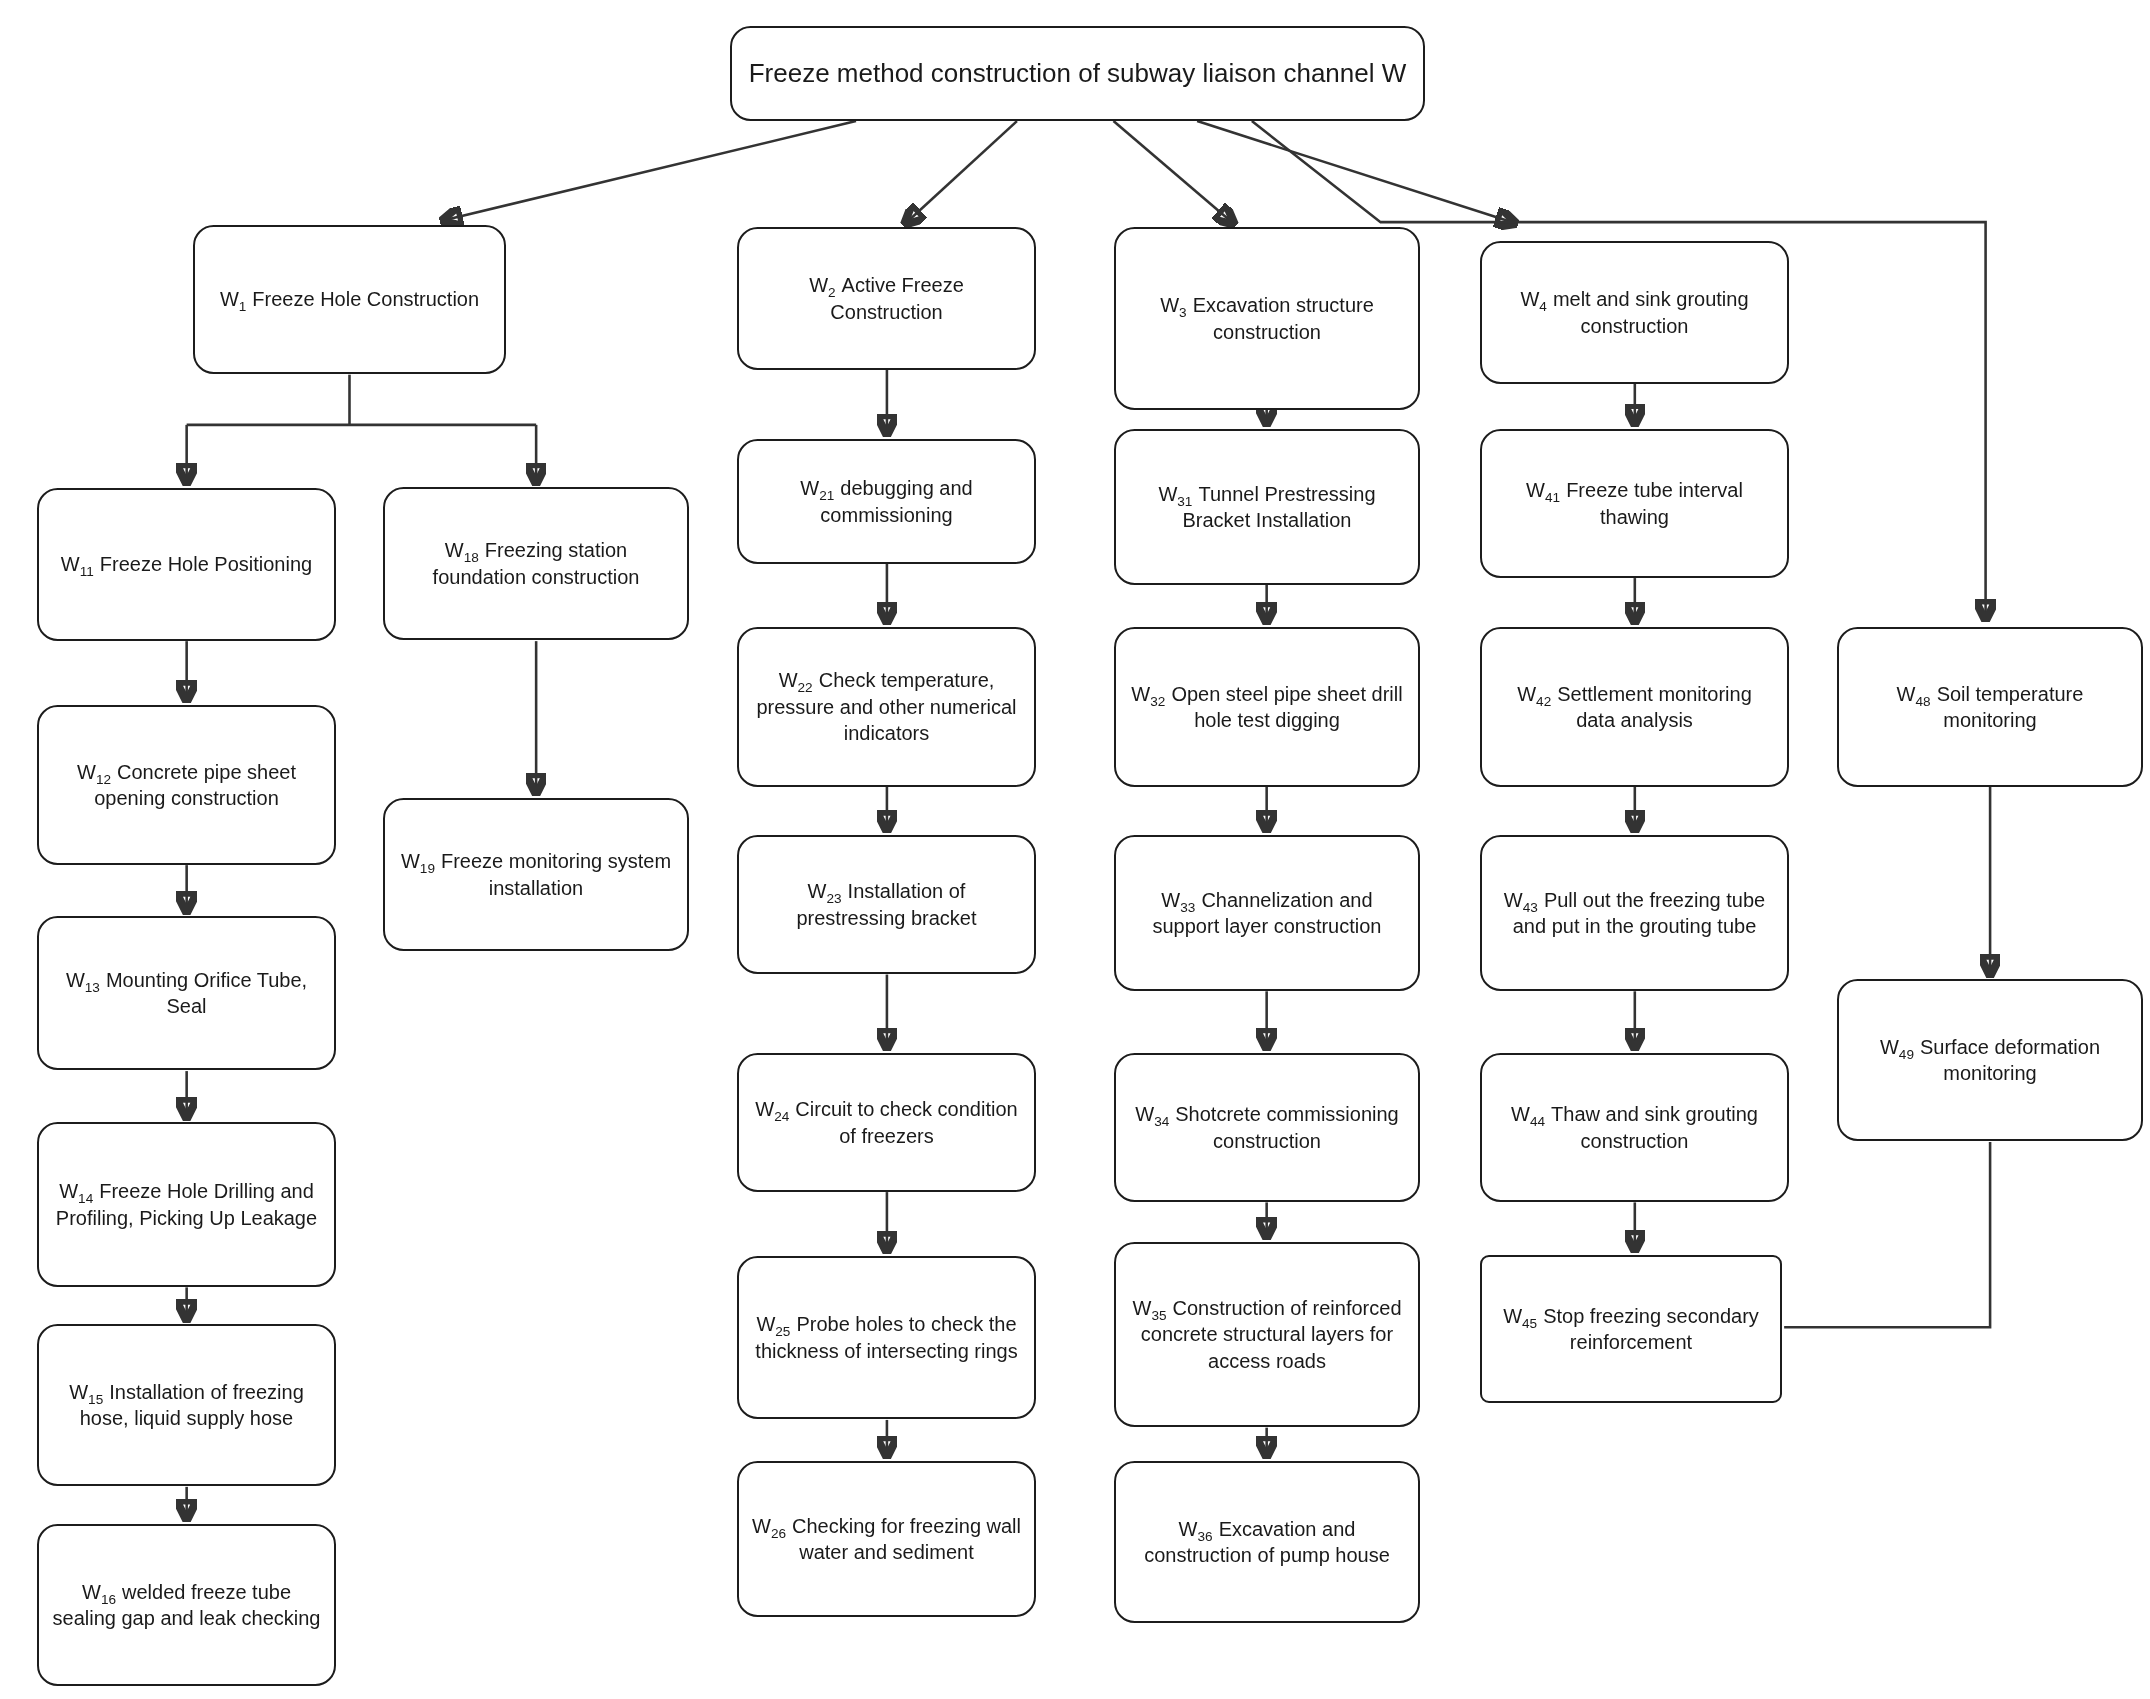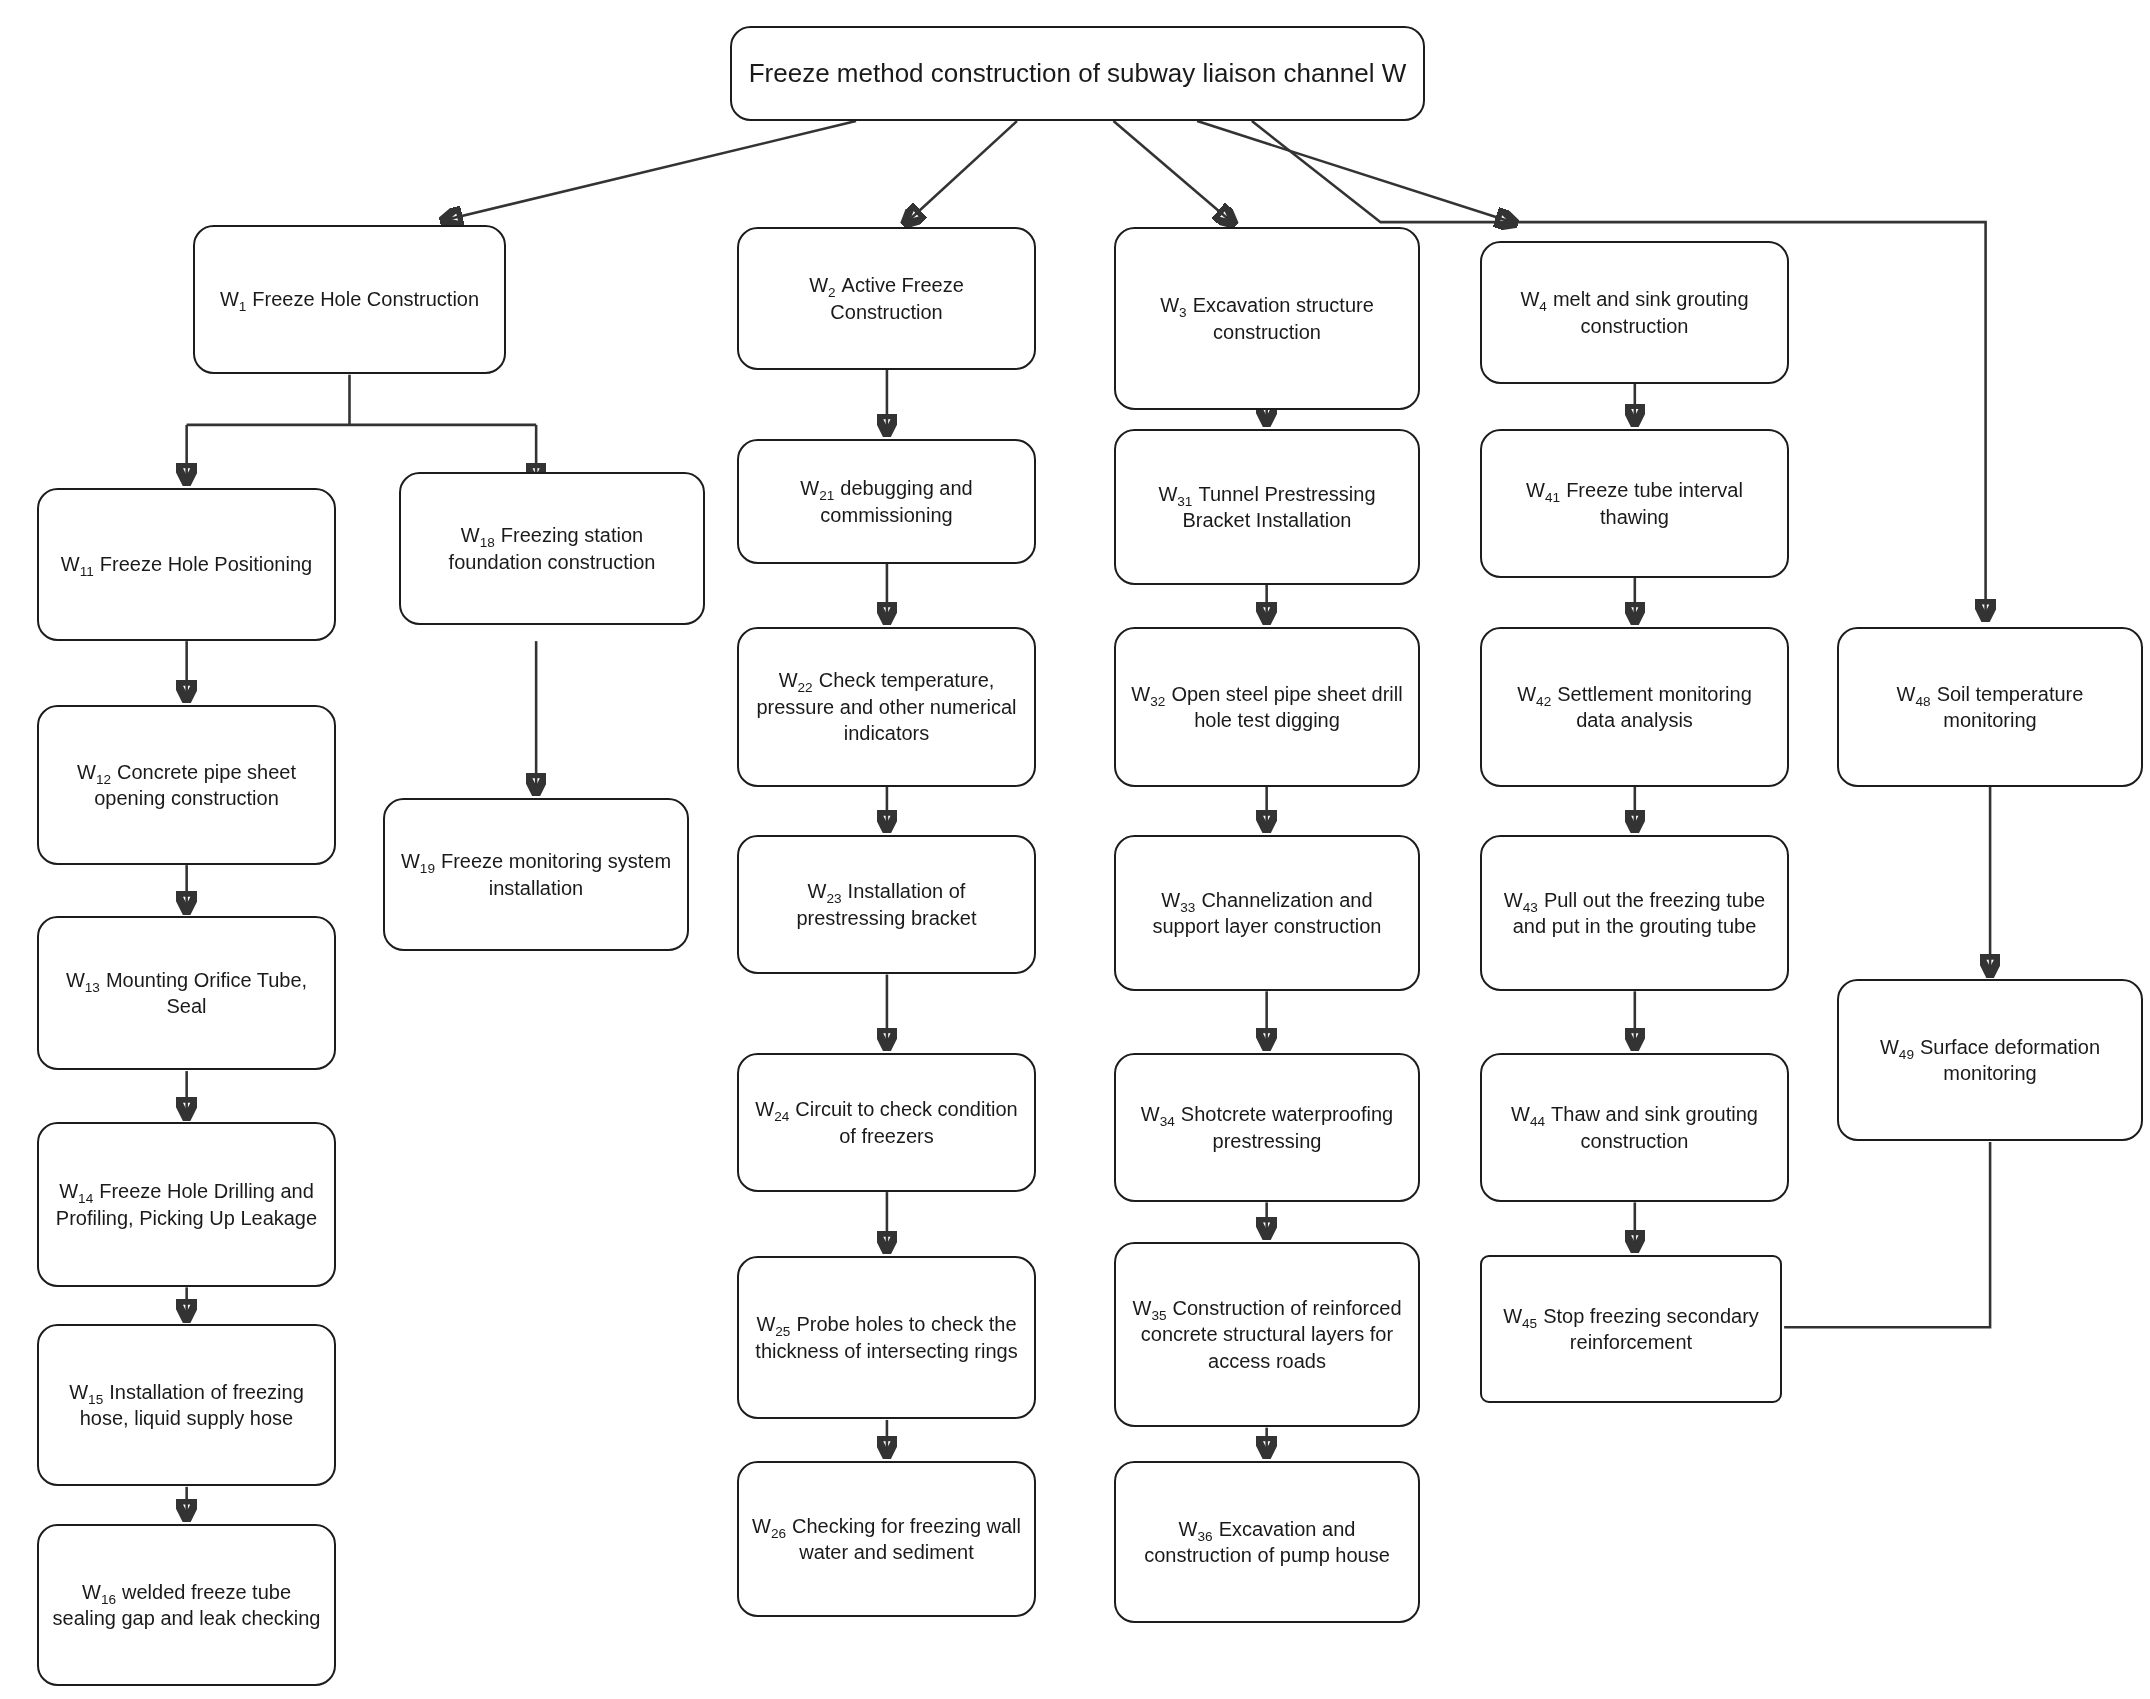--- a/index.html
+++ b/index.html
@@ -29,21 +29,21 @@
     line-height: 1.32;
   }
   .node sub { font-size: 0.68em; line-height: 0; }
   .node .txt { margin-left: 0.30em; }
   #n-root  { left:730px; top:26px;   width:695px; height:95px; font-size:26px; }
   #n-W1    { left:193px;  top:225px;  width:313px;  height:149px; }
   #n-W2    { left:737px; top:227px;  width:299px;  height:143px; }
   #n-W3    { left:1114px; top:227px;  width:306px;  height:183px; }
   #n-W4    { left:1480px; top:241px;  width:309px;  height:143px; }
   #n-W11   { left:37px;   top:488px;  width:299px;  height:153px; }
-  #n-W18   { left:383px;  top:472px;  width:306px;  height:153px;margin-left:16px; }
+  #n-W18   { left:383px;  top:487px;  width:306px;  height:153px; }
   #n-W12   { left:37px;   top:705px; width:299px;  height:160px; }
   #n-W19   { left:383px;  top:798px; width:306px;  height:153px; }
   #n-W13   { left:37px;   top:916px; width:299px;  height:154px; }
   #n-W14   { left:37px;   top:1122px; width:299px;  height:165px; }
   #n-W15   { left:37px;   top:1324px; width:299px;  height:162px; }
   #n-W16   { left:37px;   top:1524px; width:299px;  height:162px; }
   #n-W21   { left:737px; top:439px;  width:299px;  height:125px; }
   #n-W22   { left:737px; top:627px;  width:299px;  height:160px; padding:6.4px 5.1px; }
   #n-W23   { left:737px; top:835px; width:299px;  height:139px; }
   #n-W24   { left:737px; top:1053px; width:299px;  height:139px; }
@@ -170,21 +170,21 @@
 <div class="node" id="n-W31">
   <span class="lbl"><span class="nid"><span>W</span><sub>31</sub></span><span class="txt">Tunnel Prestressing Bracket Installation</span></span>
 </div>
 <div class="node" id="n-W32">
   <span class="lbl"><span class="nid"><span>W</span><sub>32</sub></span><span class="txt">Open steel pipe sheet drill hole test digging</span></span>
 </div>
 <div class="node" id="n-W33">
   <span class="lbl"><span class="nid"><span>W</span><sub>33</sub></span><span class="txt">Channelization and support layer construction</span></span>
 </div>
 <div class="node" id="n-W34">
-  <span class="lbl"><span class="nid"><span>W</span><sub>34</sub></span><span class="txt">Shotcrete waterproofing prestressing</span></span>
+  <span class="lbl"><span class="nid"><span>W</span><sub>34</sub></span><span class="txt">Shotcrete commissioning construction</span></span>
 </div>
 <div class="node" id="n-W35">
   <span class="lbl"><span class="nid"><span>W</span><sub>35</sub></span><span class="txt">Construction of reinforced concrete structural layers for access roads</span></span>
 </div>
 <div class="node" id="n-W36">
   <span class="lbl"><span class="nid"><span>W</span><sub>36</sub></span><span class="txt">Excavation and construction of pump house</span></span>
 </div>
 
 <div class="node" id="n-W41">
   <span class="lbl"><span class="nid"><span>W</span><sub>41</sub></span><span class="txt">Freeze tube interval thawing</span></span>

